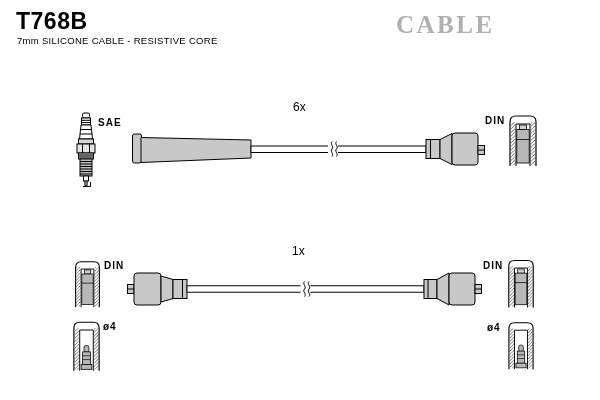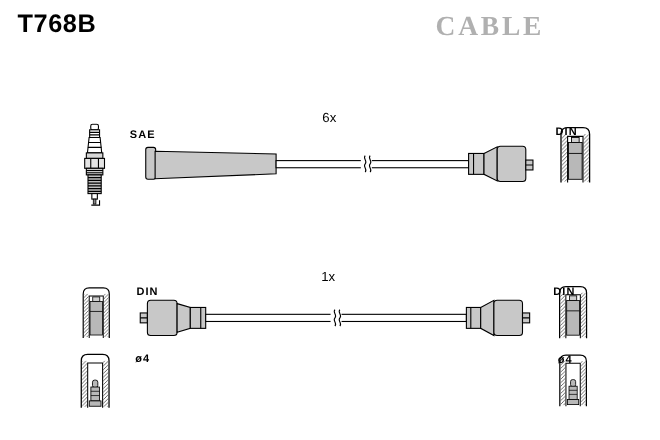--- a/index.html
+++ b/index.html
@@ -13,33 +13,34 @@
   .abs{position:absolute;}
   #part-number{left:16px;top:8px;font-size:23px;font-weight:bold;letter-spacing:.5px;}
   #subtitle{left:17px;top:35px;font-size:9.5px;letter-spacing:.3px;}
   #brand{
     left:396px;top:11px;
     font-family:"Liberation Serif", serif;
     font-weight:bold;font-size:25px;letter-spacing:2.5px;
     color:var(--brand-gray,#b0b0b0);
   }
   .qty{font-size:12px;}
-  .lbl{font-size:10px;font-weight:bold;letter-spacing:1px;margin-left:20px;}
+  .lbl{font-size:10px;font-weight:bold;letter-spacing:1px;}
   .boot{fill:var(--boot-gray,#c8c8c8);stroke:#000;stroke-width:1;}
   .wire{fill:#fff;stroke:#000;stroke-width:1;}
   .ln{stroke:#000;stroke-width:1;fill:none;}
   .blockfill{fill:var(--terminal-gray,#b8b8b8);stroke:#000;stroke-width:.8;}
   svg{display:block;}
 </style>
 </head>
 <body>
 
 <div id="stage">
 
   <div id="part-number" class="abs">T768B</div>
+  <div id="subtitle" class="abs">7mm SILICONE CABLE - RESISTIVE CORE</div>
   <div id="brand" class="abs">CABLE</div>
 
   <svg style="position:absolute;width:0;height:0" aria-hidden="true">
     <defs>
       <pattern id="hatchP" patternUnits="userSpaceOnUse" width="3.5" height="3.5">
         <path d="M0,3.5 L3.5,0" stroke="#333" stroke-width="0.7"></path>
       </pattern>
       <symbol id="din-section" viewBox="0 0 34 56">
         <rect x="4.8" y="9" width="4.6" height="43" fill="url(#hatchP)"></rect>
         <rect x="24.6" y="9" width="4.6" height="43" fill="url(#hatchP)"></rect>

